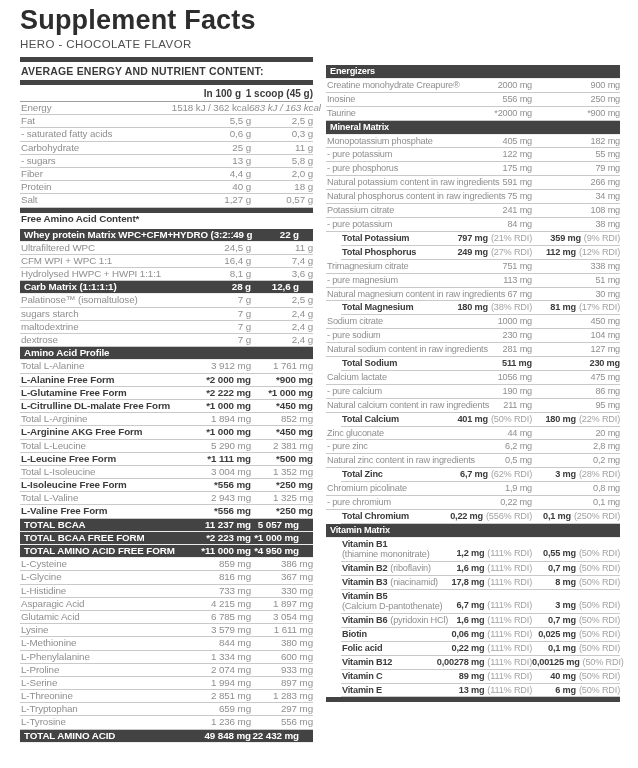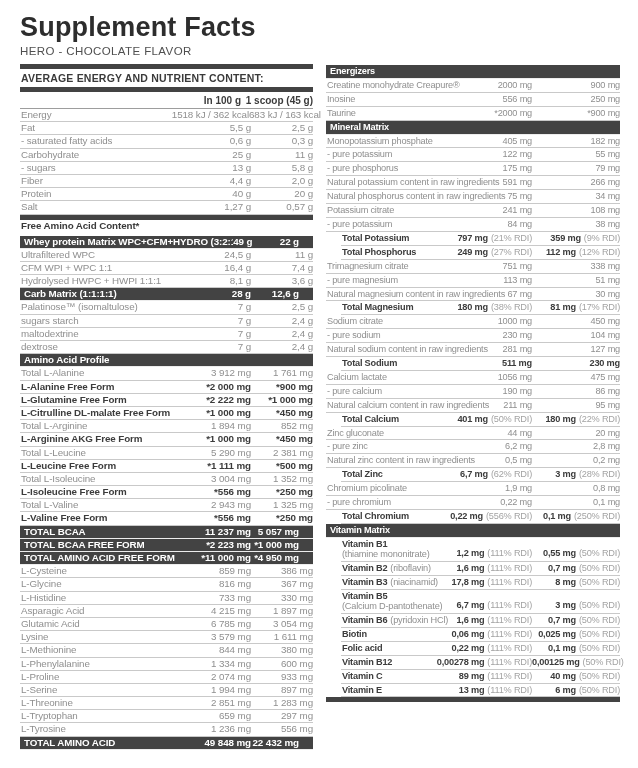--- a/index.html
+++ b/index.html
@@ -3,42 +3,42 @@
 <meta charset="utf-8">
 <style>
   * { box-sizing: border-box; margin: 0; padding: 0; }
   html, body { background: #ffffff; }
   body { width: 638px; height: 768px; overflow: hidden; }
   .page {
     position: relative; width: 638px; height: 768px;
     font-family: "Liberation Sans", sans-serif;
     color: #3c3c3c; background: #fff;
   }
-  .col-left  { position: absolute; left: 20px;  top: 12px; width: 293px; }
+  .col-left  { position: absolute; left: 20px;  top: 5px; width: 293px; }
   .col-right { position: absolute; left: 326px; top: 65px; width: 294px; }
 
   .title { font-size: 27px; font-weight: bold; color: #2d2d2d; letter-spacing: .2px; }
   .subtitle { font-size: 11.5px; color: #4f4f4f; letter-spacing: .4px; margin: 2px 0 7px 0; }
   .bar { height: 5px; background: #434343; }
   .section-heading { font-size: 10.5px; font-weight: bold; color: #3a3a3a; padding: 3px 0 3px 1px; letter-spacing: .2px; }
 
   .colhead { display: flex; align-items: baseline; font-weight: bold; color: #3c3c3c;
              font-size: 10px; border-bottom: 1px solid #9d9d9d; padding: 3px 0 2px 0; }
   .colhead .sp { flex: 1; }
   .colhead .c1 { white-space: nowrap; text-align: right; }
   .colhead .c2 { width: 72px; white-space: nowrap; text-align: right; }
 
   .tbl .row { display: flex; align-items: baseline; border-bottom: 1px solid #c9c9c9; }
   .left-tbl  .row { font-size: 9.8px; height: 13.2px; line-height: 12.8px; letter-spacing: -0.1px; }
   .right-tbl .row { font-size: 9.2px; min-height: 13.4px; line-height: 12.9px; letter-spacing: -0.2px; }
 
   .row .lab { flex: 1 1 auto; white-space: nowrap; overflow: hidden; padding-left: 1px; }
   .row .c1  { flex: 0 0 auto; white-space: nowrap; text-align: right; }
   .left-tbl  .row .c2 { width: 62px; white-space: nowrap; text-align: right; }
-  .left-tbl  .row .c2.wide { width: 64px; }
+  .left-tbl  .row .c2.wide { width: 64px; font-style: italic; }
   .right-tbl .row .c2 { width: 88px; white-space: nowrap; text-align: right; }
 
   .row.p { color: #8f8f8f; }
   .row.b { color: #3c3c3c; font-weight: bold; }
   .row.t { color: #3c3c3c; margin-left: 15px; }
   .row.t .lab, .row.t .val { font-weight: bold; }
   .row.d, .row.h { background: #434343; color: #ffffff; font-weight: bold; border-bottom: 1px solid #ededed; }
   .row.d .lab, .row.h .lab { padding-left: 4px; }
   .row.d .c2 { padding-right: 14px; }
   .row.lbl { font-weight: bold; color: #3a3a3a; border-bottom: none; height: 16px; }
@@ -93,21 +93,21 @@
           <span class="c2"><span class="val">5,8 g</span></span>
         </div>
         <div class="row p">
           <span class="lab"><span>Fiber</span></span>
           <span class="c1"><span class="val">4,4 g</span></span>
           <span class="c2"><span class="val">2,0 g</span></span>
         </div>
         <div class="row p">
           <span class="lab"><span>Protein</span></span>
           <span class="c1"><span class="val">40 g</span></span>
-          <span class="c2"><span class="val">20 g</span></span>
+          <span class="c2"><span class="val">18 g</span></span>
         </div>
         <div class="row p">
           <span class="lab"><span>Salt</span></span>
           <span class="c1"><span class="val">1,27 g</span></span>
           <span class="c2"><span class="val">0,57 g</span></span>
         </div>
         <div class="bar"></div>
         <div class="row lbl">
           <span class="lab"><span>Free Amino Acid Content*</span></span>
         </div>

